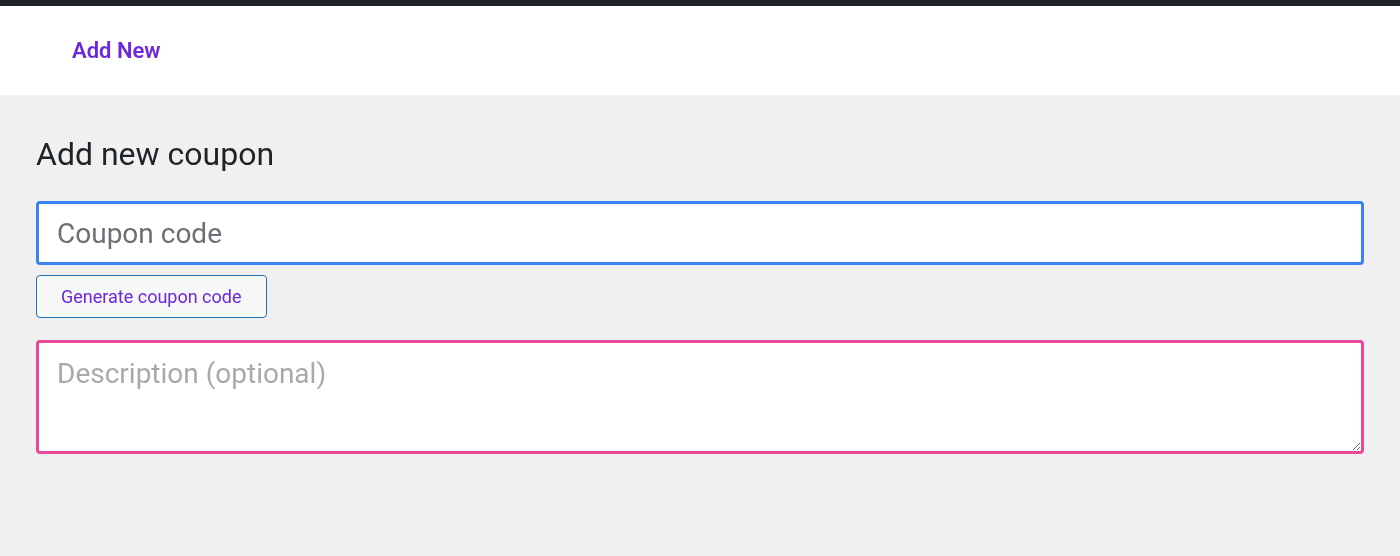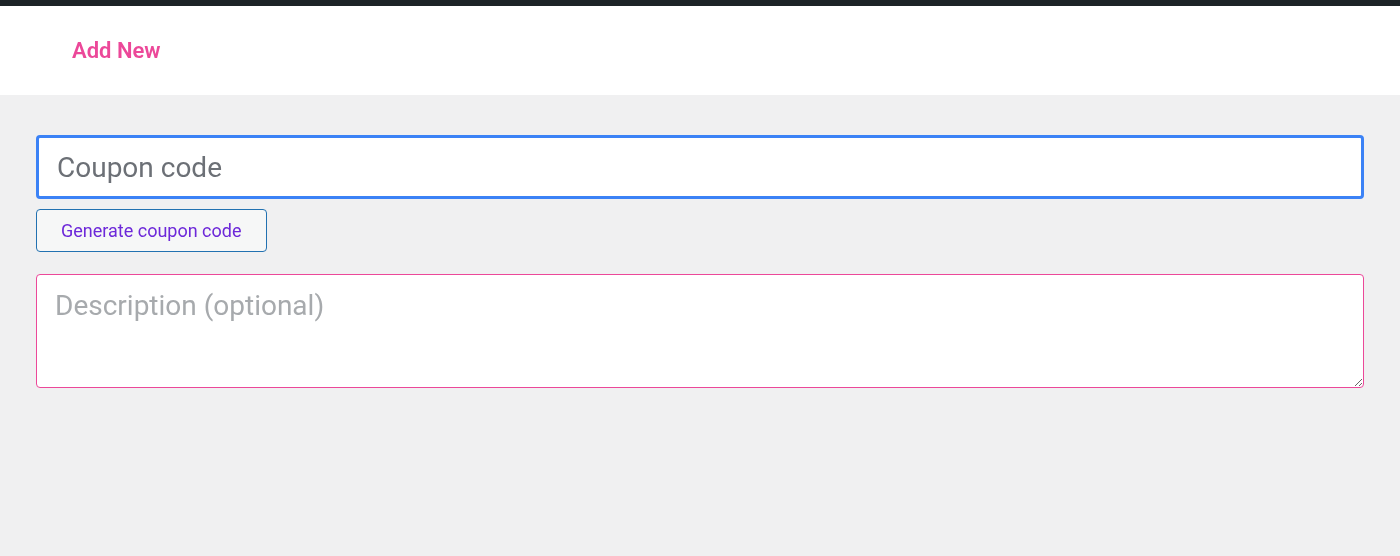--- a/index.html
+++ b/index.html
@@ -19,21 +19,21 @@
       height: 6px;
       width: 100%;
     }
     .header-section {
       background: #ffffff;
       padding: 32px 0 32px 72px;
     }
     .header-title {
       font-size: 22px;
       font-weight: 600;
-      color: #ec4899;
+      color: #6d28d9;
     }
     .content-area {
       padding: 40px 36px 0 36px;
     }
     .page-heading {
       font-size: 32px;
       font-weight: 400;
       color: #1d2327;
       margin-bottom: 28px;
     }
@@ -62,21 +62,21 @@
       border-radius: 4px;
       cursor: pointer;
       font-family: inherit;
     }
     .description-textarea {
       width: 100%;
       height: 114px;
       margin-top: 22px;
       font-size: 28px;
       padding: 14px 18px;
-      border: 1px solid #ec4899;
+      border: 3px solid #ec4899;
       border-radius: 4px;
       background: #ffffff;
       color: #2c3338;
       outline: none;
       resize: both;
       font-family: inherit;
     }
     .description-textarea::placeholder {
       color: #a7aaad;
     }
@@ -84,19 +84,20 @@
 </head>
 <body>
 
 <div class="top-bar"></div>
 
 <div class="header-section">
   <div class="header-title">Add New</div>
 </div>
 
 <div class="content-area">
+  <h1 class="page-heading">Add new coupon</h1>
 
   <input type="text" class="coupon-code-input" placeholder="Coupon code" style="">
 
   <button class="generate-button">Generate coupon code</button>
 
   <textarea class="description-textarea" placeholder="Description (optional)" style=""></textarea>
 </div>
 
 </body></html>

